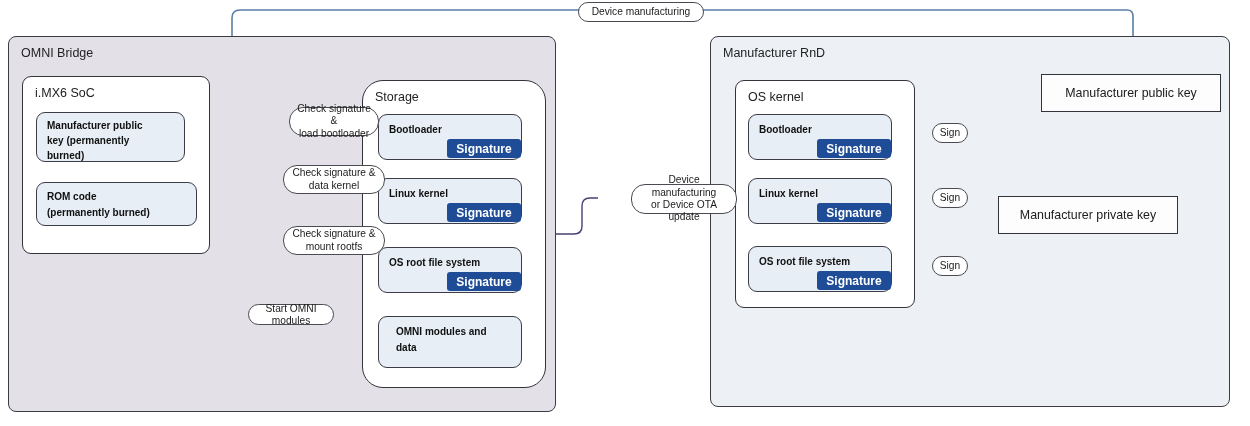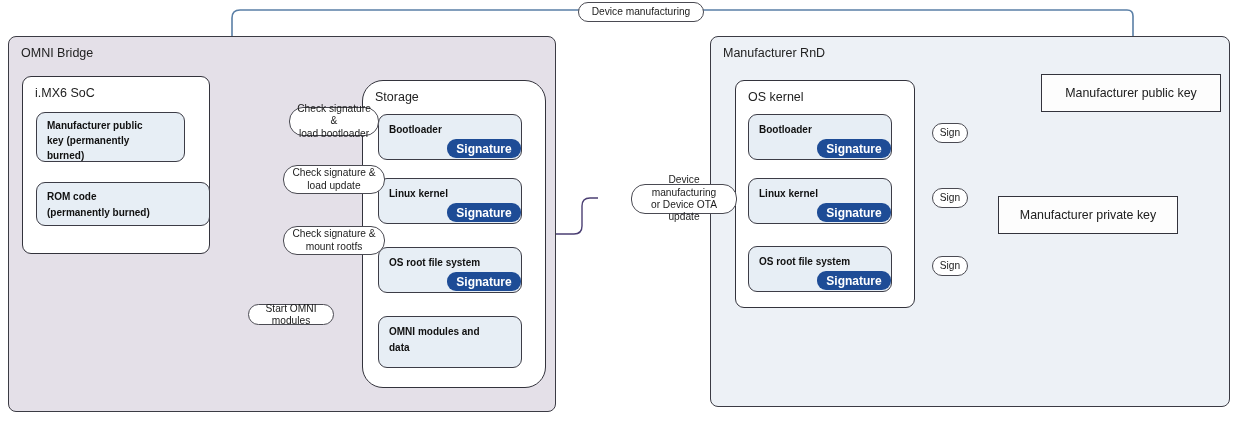--- a/index.html
+++ b/index.html
@@ -25,21 +25,21 @@
   .cont-osimage{left:735px;top:80px;width:180px;height:228px;background:#ffffff;
                 border:1.3px solid #33333c;border-radius:9px;}
 
   
   .node{background:#e7eef5;border:1.2px solid #3c3c46;border-radius:9px;
         position:absolute;box-sizing:border-box;}
   .node .lbl{position:absolute;left:10px;top:7px;right:6px;font-size:10px;
              font-weight:bold;line-height:15.5px;color:#101010;}
 
   
-  .sig{position:absolute;border-radius:9px;background:#1e4c96;color:#fff;
+  .sig{position:absolute;border-radius:3px;background:#1e4c96;color:#fff;
        font-size:12px;font-weight:bold;display:flex;align-items:center;
        justify-content:center;}
 
   
   .keybox{position:absolute;background:#fdfdfd;border:1.2px solid #33333c;
           border-radius:0;display:flex;align-items:center;justify-content:center;
           font-size:12.4px;color:#202020;box-sizing:border-box;margin-top:16px;}
 
   
   .cap{position:absolute;background:#ffffff;border:1.1px solid #4a4a52;
@@ -110,21 +110,21 @@
   </div>
 
   <div class="node" style="left:36px;top:112px;width:149px;height:50px;">
     <div class="lbl" style="top:5px;line-height:15px;">
       <span>Manufacturer public</span><br>
       <span>key (permanently</span><br>
       <span>burned)</span>
     </div>
   </div>
 
-  <div class="node" style="left:36px;top:182px;width:174px;height:44px;">
+  <div class="node" style="left:36px;top:182px;width:161px;height:44px;">
     <div class="lbl" style="top:6px;line-height:15.5px;">
       <span>ROM code</span><br>
       <span> (permanently burned)</span>
     </div>
   </div>
 
   <div class="box cont-storage">
     <div class="cont-title">Storage</div>
   </div>
 
@@ -137,37 +137,37 @@
     <div class="lbl">Linux kernel</div>
     <div class="sig" style="left:68px;top:24px;width:74px;height:19px;">Signature</div>
   </div>
 
   <div class="node" style="left:378px;top:247px;width:144px;height:46px;">
     <div class="lbl">OS root file system</div>
     <div class="sig" style="left:68px;top:24px;width:74px;height:19px;">Signature</div>
   </div>
 
   <div class="node" style="left:378px;top:316px;width:144px;height:52px;">
-    <div class="lbl" style="line-height:15.5px;">
+    <div class="lbl" style="line-height:15.5px;margin-left:7px;">
       <span>OMNI modules and</span><br>
       <span>data</span>
     </div>
   </div>
 
   <div class="cap two" style="left:256px;top:107px;width:90px;height:29px;">
     <div>
       <span>Check signature &amp;</span><br>
       <span>load bootloader</span>
     </div>
   </div>
 
   <div class="cap two" style="left:250px;top:165px;width:102px;height:29px;">
     <div>
       <span>Check signature &amp;</span><br>
-      <span>load update</span>
+      <span>data kernel</span>
     </div>
   </div>
 
   <div class="cap two" style="left:250px;top:226px;width:102px;height:29px;">
     <div>
       <span>Check signature &amp;</span><br>
       <span>mount rootfs</span>
     </div>
   </div>
 

